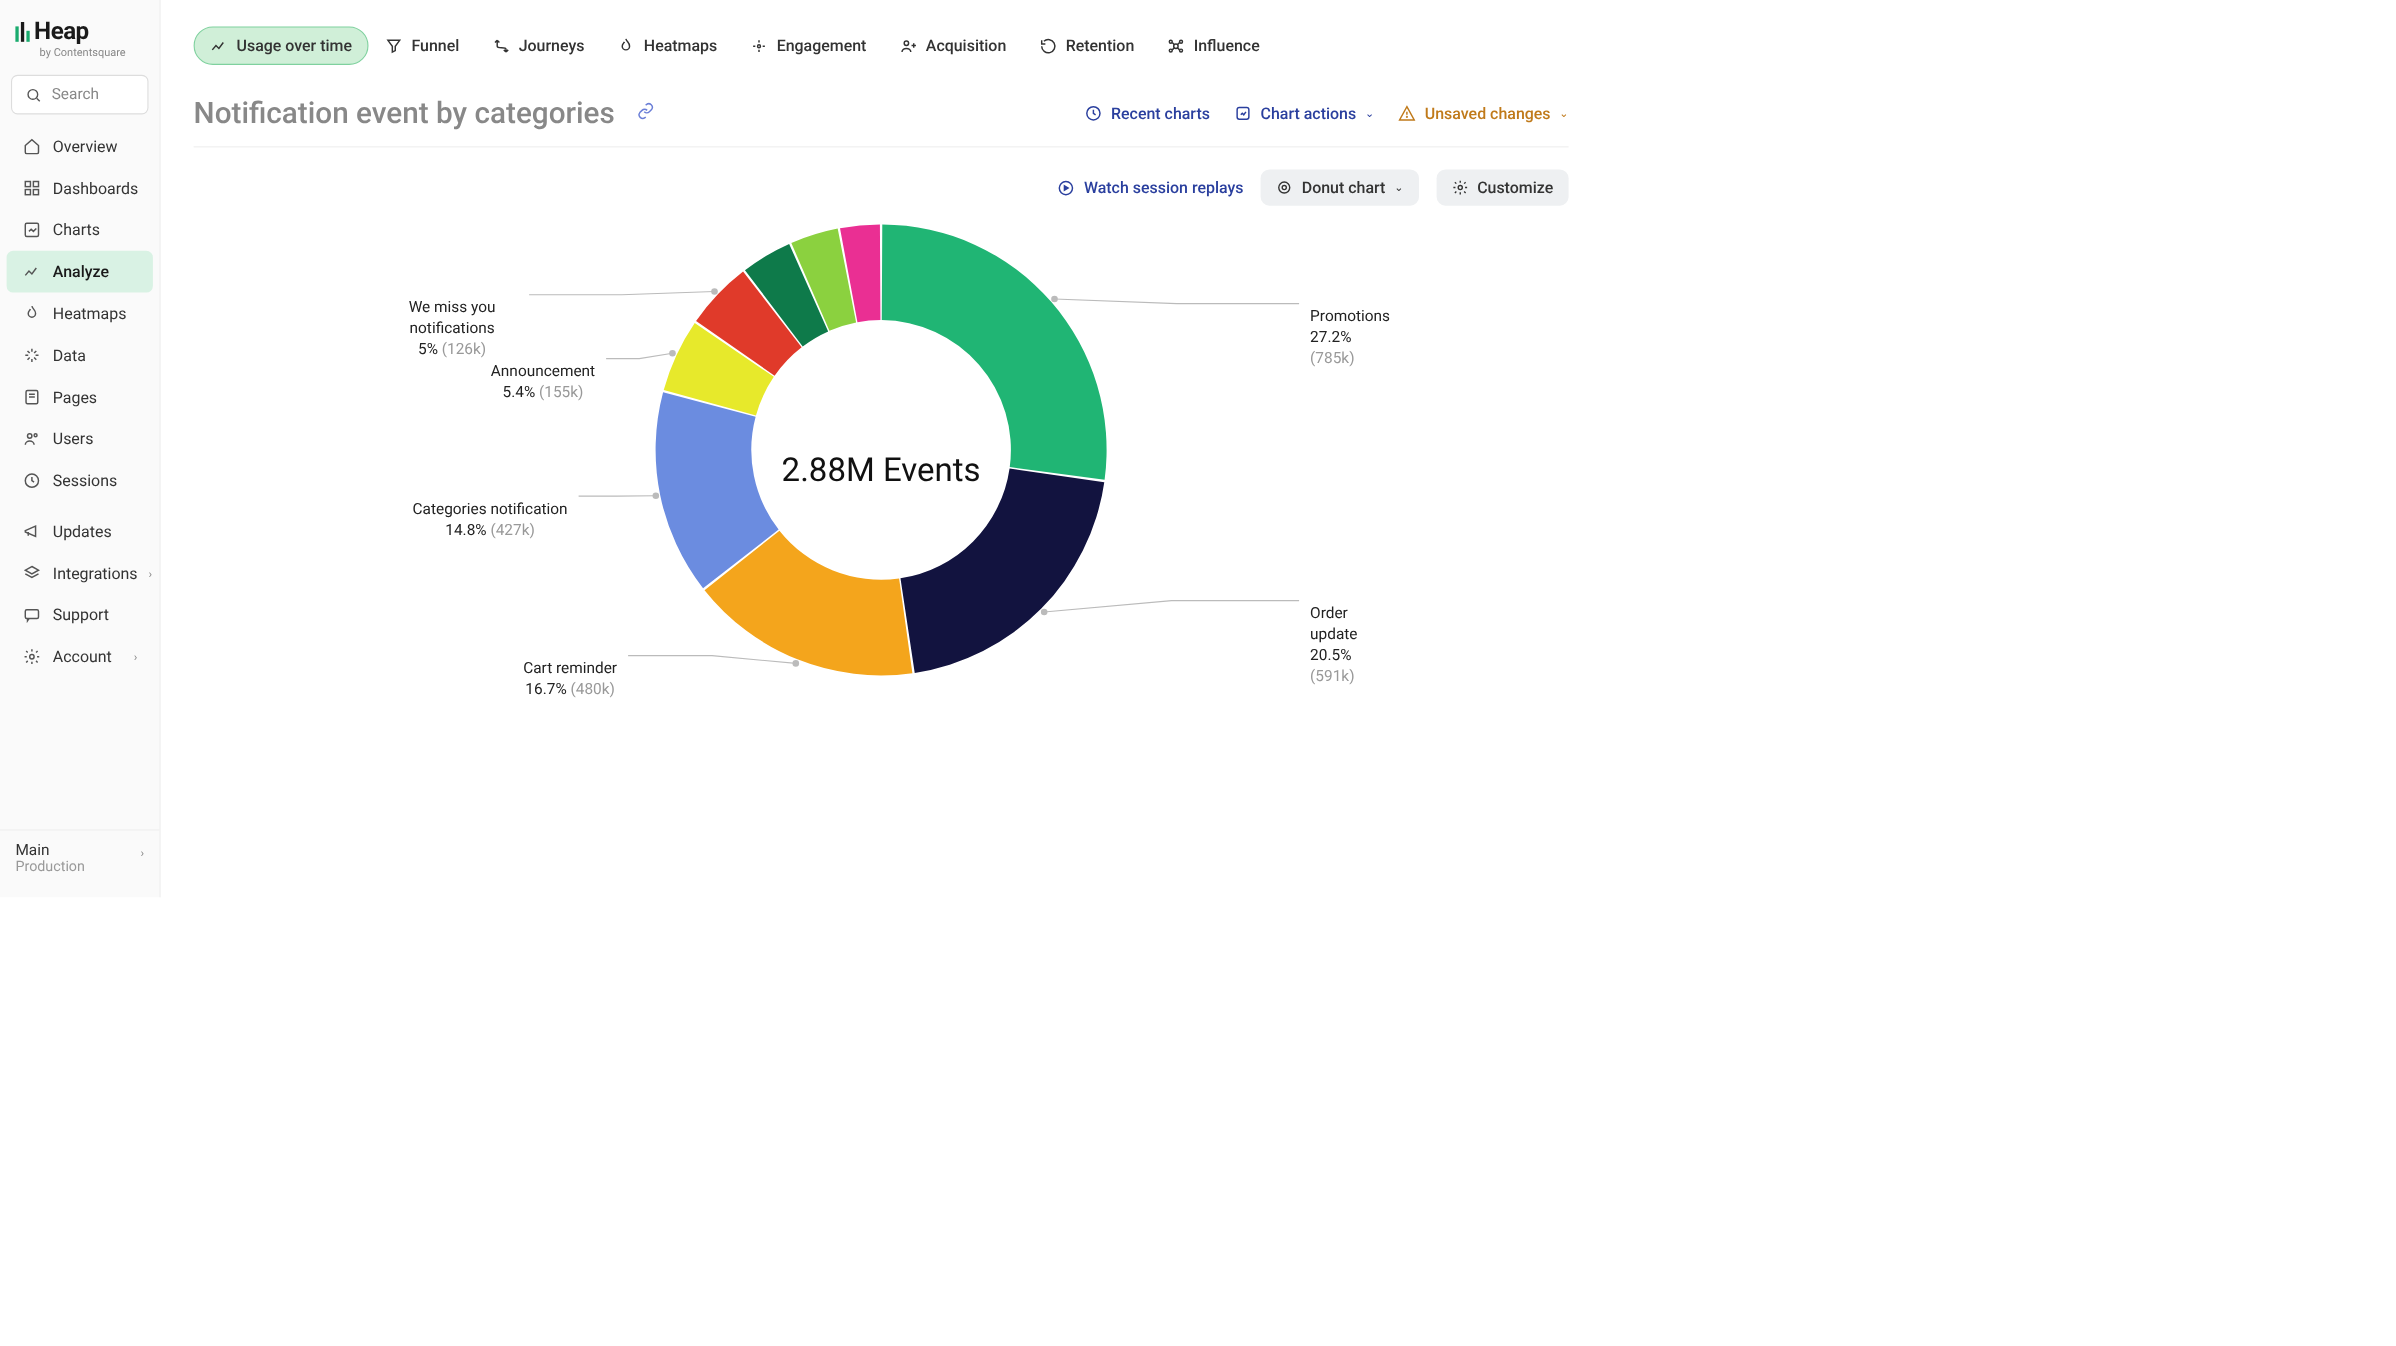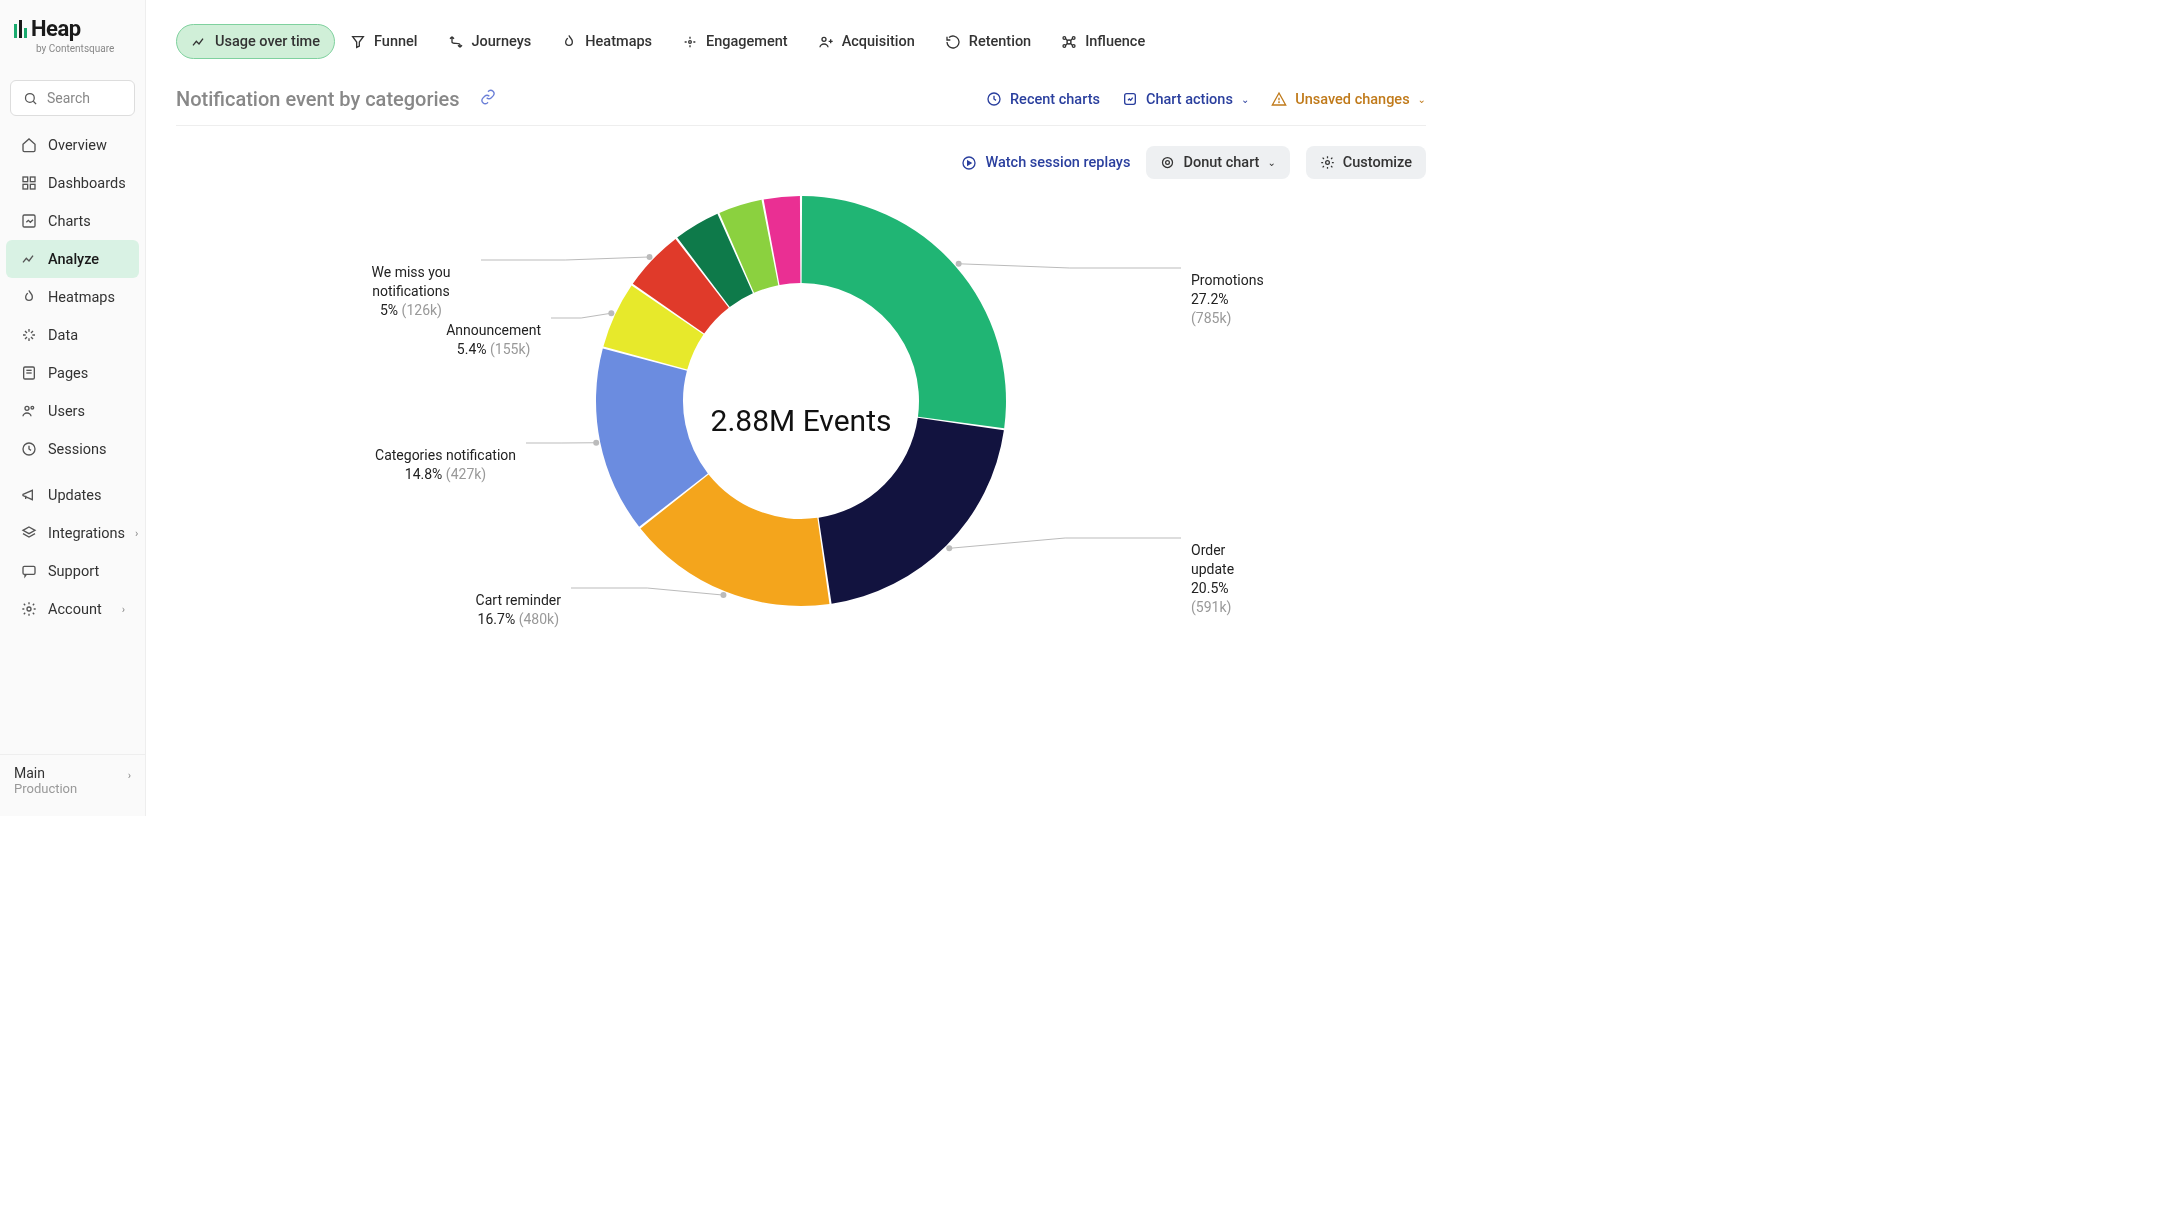--- a/index.html
+++ b/index.html
@@ -8,21 +8,21 @@
 
 
 .sidebar { width: 146px; background: #fafafa; border-right: 1px solid #eee; display: flex; flex-direction: column; padding: 10px 0; }
 .logo { padding: 6px 14px 4px; display: flex; align-items: center; gap: 6px; }
 .logo-mark { font-weight: 700; font-size: 22px; letter-spacing: -0.5px; display:flex; align-items:center; gap:4px;}
 .logo-bars { display:inline-flex; gap:2px; align-items:flex-end; }
 .logo-bars span { width:3px; background:#1aab6e; display:inline-block; }
 .logo-bars span:nth-child(1){height:14px;background:#1aab6e;}
 .logo-bars span:nth-child(2){height:18px;background:#1a1a1a;}
 .logo-bars span:nth-child(3){height:10px;background:#1aab6e;}
-.logo-sub { font-size: 10px; color: #888; padding-left: 36px; margin-top:-2px; margin-bottom:26px;}
+.logo-sub { font-size: 10px; color: #888; padding-left: 36px; margin-top:-2px; margin-bottom:14px;}
 .search-wrap { padding: 0 10px 10px; }
 .search { display:flex; align-items:center; gap:8px; border:1px solid #ddd; border-radius:6px; padding:8px 10px; background:#fff; color:#888; font-size:14px;}
 .nav { flex:1; overflow:auto; }
 .nav-item { display:flex; align-items:center; gap:10px; padding:10px 14px; font-size:14.5px; color:#333; cursor:pointer; border-radius:6px; margin:0 6px;}
 .nav-item.active { background:#d9f2e4; color:#1a1a1a; font-weight:500;}
 .nav-item .chev { margin-left:auto; color:#888; font-size:11px;}
 .nav-icon { width:18px; height:18px; display:inline-flex; align-items:center; justify-content:center; color:#555; flex-shrink:0;}
 .nav-spacer { flex:1; }
 .nav-bottom { padding-top:8px; }
 .env { padding:10px 14px; color:#555; font-size:13px; border-top:1px solid #eee; margin-top:8px; position:relative;}
@@ -37,21 +37,21 @@
 .ask-bar input::placeholder { color:#999; }
 .ask-btn { background:#0e6b3f; color:#fff; border:none; border-radius:6px; padding:8px 16px; font-size:14px; font-weight:500; cursor:pointer;}
 .spark-icon { color:#f0a020; font-size:16px;}
 
 .tabs { display:flex; padding:16px 0 10px; flex-wrap:wrap;align-items:center;}
 .tab { display:flex; align-items:center; gap:8px; padding:8px 14px; border-radius:20px; font-size:14.5px; font-weight:500; color:#333; cursor:pointer; border:1px solid transparent;}
 .tab.active { background:#d0efd8; border-color:#7fd19e;}
 .tab-icon { width:16px; height:16px; display:inline-flex; align-items:center; justify-content:center;}
 
 .title-row { display:flex; align-items:center; padding:18px 0 14px; border-bottom:1px solid #eee;}
-.title { font-size:20px; color:#888; font-weight:500; display:flex; align-items:center; gap:20px;}
+.title { font-size:27px; color:#888; font-weight:500; display:flex; align-items:center; gap:20px;}
 .link-icon { color:#6b7fd7; font-size:15px;}
 .title-actions { margin-left:auto; display:flex; gap:22px; align-items:center;}
 .action { display:flex; align-items:center; gap:8px; font-size:14.5px; font-weight:500; cursor:pointer;}
 .action.blue { color:#2a3f9e;}
 .action.warn { color:#c07a1a;}
 .action .chev { font-size:10px; color:inherit;}
 
 .controls-row { display:flex; justify-content:flex-end; gap:16px; padding:20px 0 10px; align-items:center;}
 .link-btn { display:flex; align-items:center; gap:8px; font-size:14.5px; font-weight:500; color:#2a3f9e; cursor:pointer;}
 .pill-btn { display:flex; align-items:center; gap:8px; font-size:14.5px; font-weight:500; color:#333; background:#eef0f2; border-radius:8px; padding:8px 14px; cursor:pointer;}

